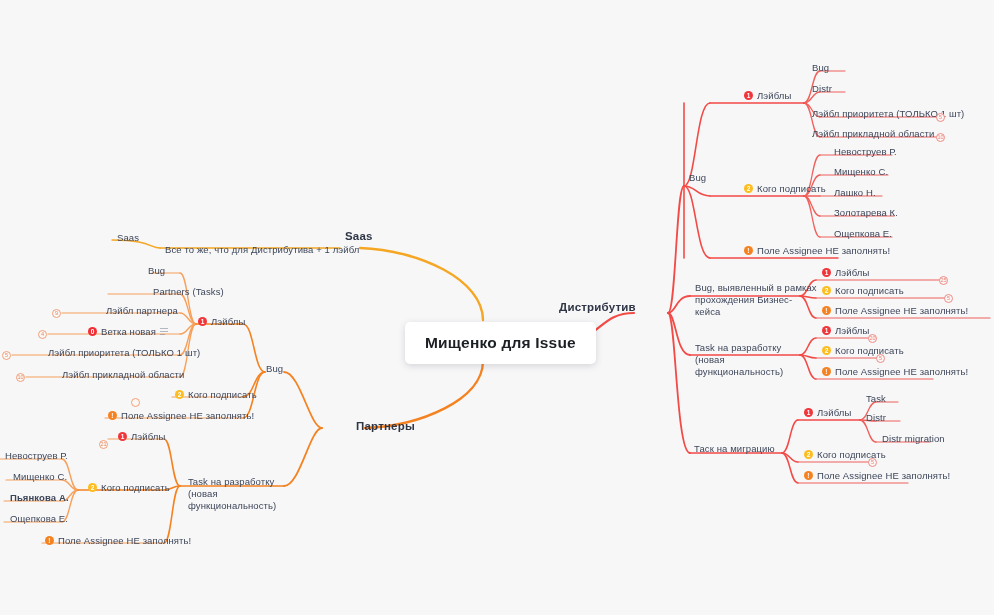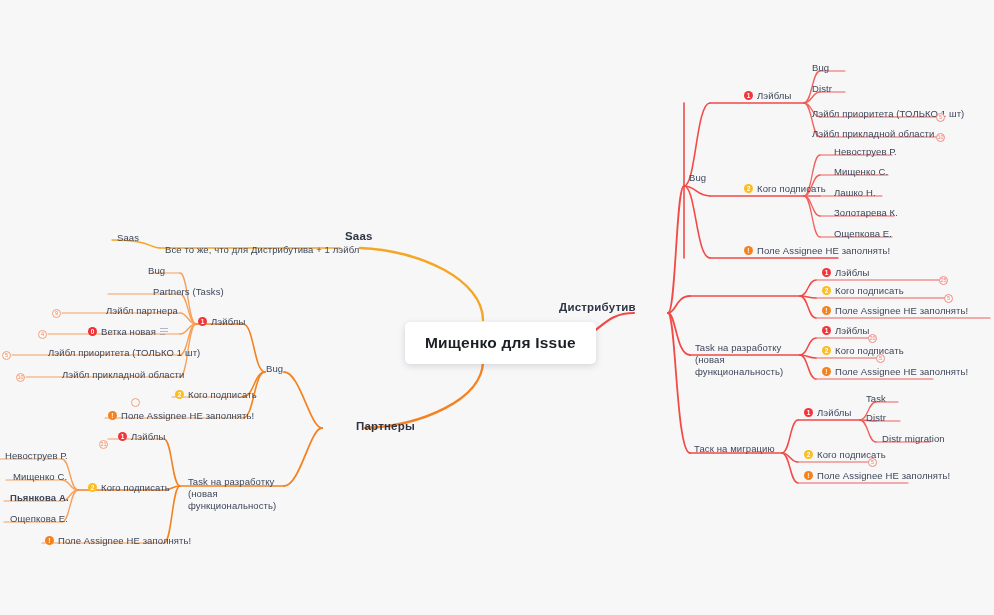--- a/index.html
+++ b/index.html
@@ -246,20 +246,21 @@
   <div class="node" style="left:834px; top:166px;">Мищенко С.</div>
   <div class="node" style="left:834px; top:187px;">Лашко Н.</div>
   <div class="node" style="left:834px; top:207px;">Золотарева К.</div>
   <div class="node" style="left:834px; top:228px;">Ощепкова Е.</div>
 
   <div class="node" style="left:744px; top:245px;">
     <span class="badge p3">!</span>
     <span>Поле Assignee НЕ заполнять!</span>
   </div>
 
+  <div class="node multiline" style="left:695px; top:282px; width:122px;">Bug, выявленный в рамках прохождения Бизнес-кейса</div>
 
   <div class="node" style="left:822px; top:267px;">
     <span class="badge p1">1</span>
     <span>Лэйблы</span>
   </div>
   <div class="collapse red" style="left:939px; top:276px;">25</div>
 
   <div class="node" style="left:822px; top:285px;">
     <span class="badge p2">2</span>
     <span>Кого подписать</span>

